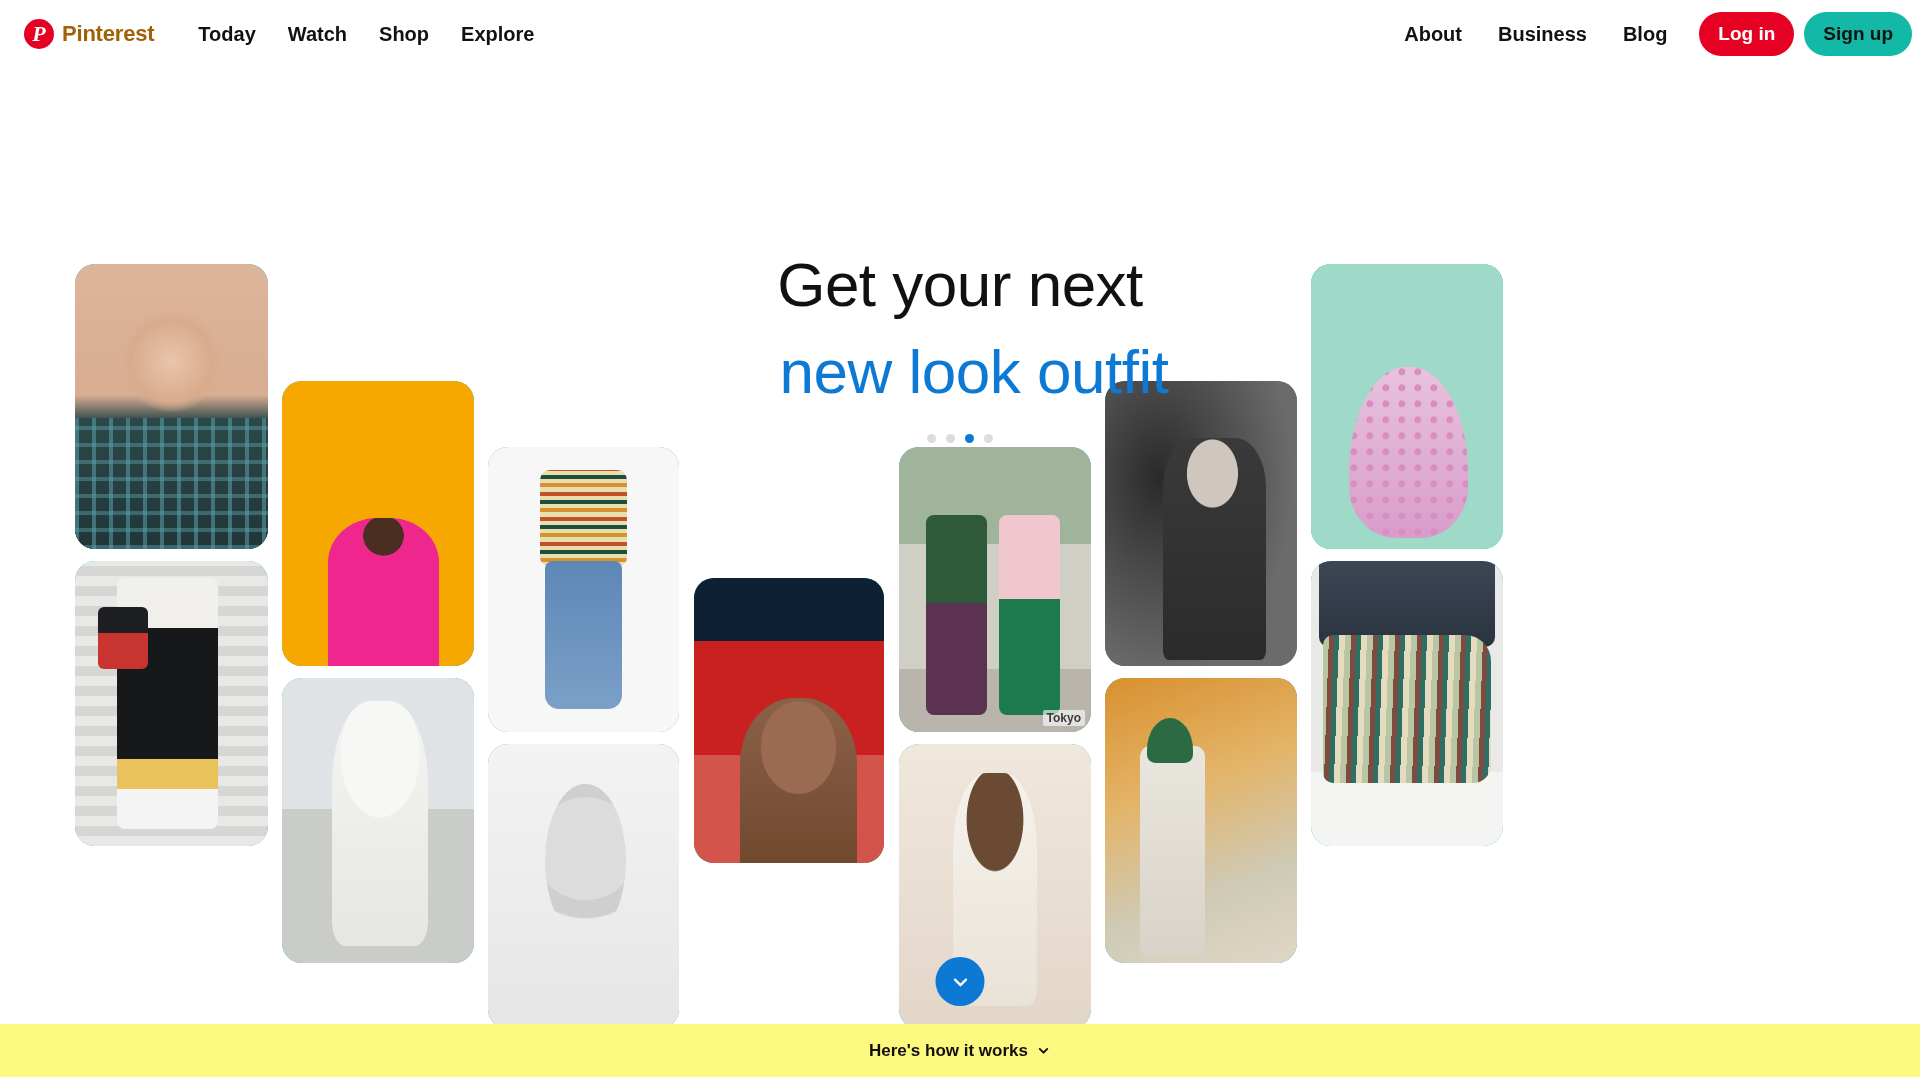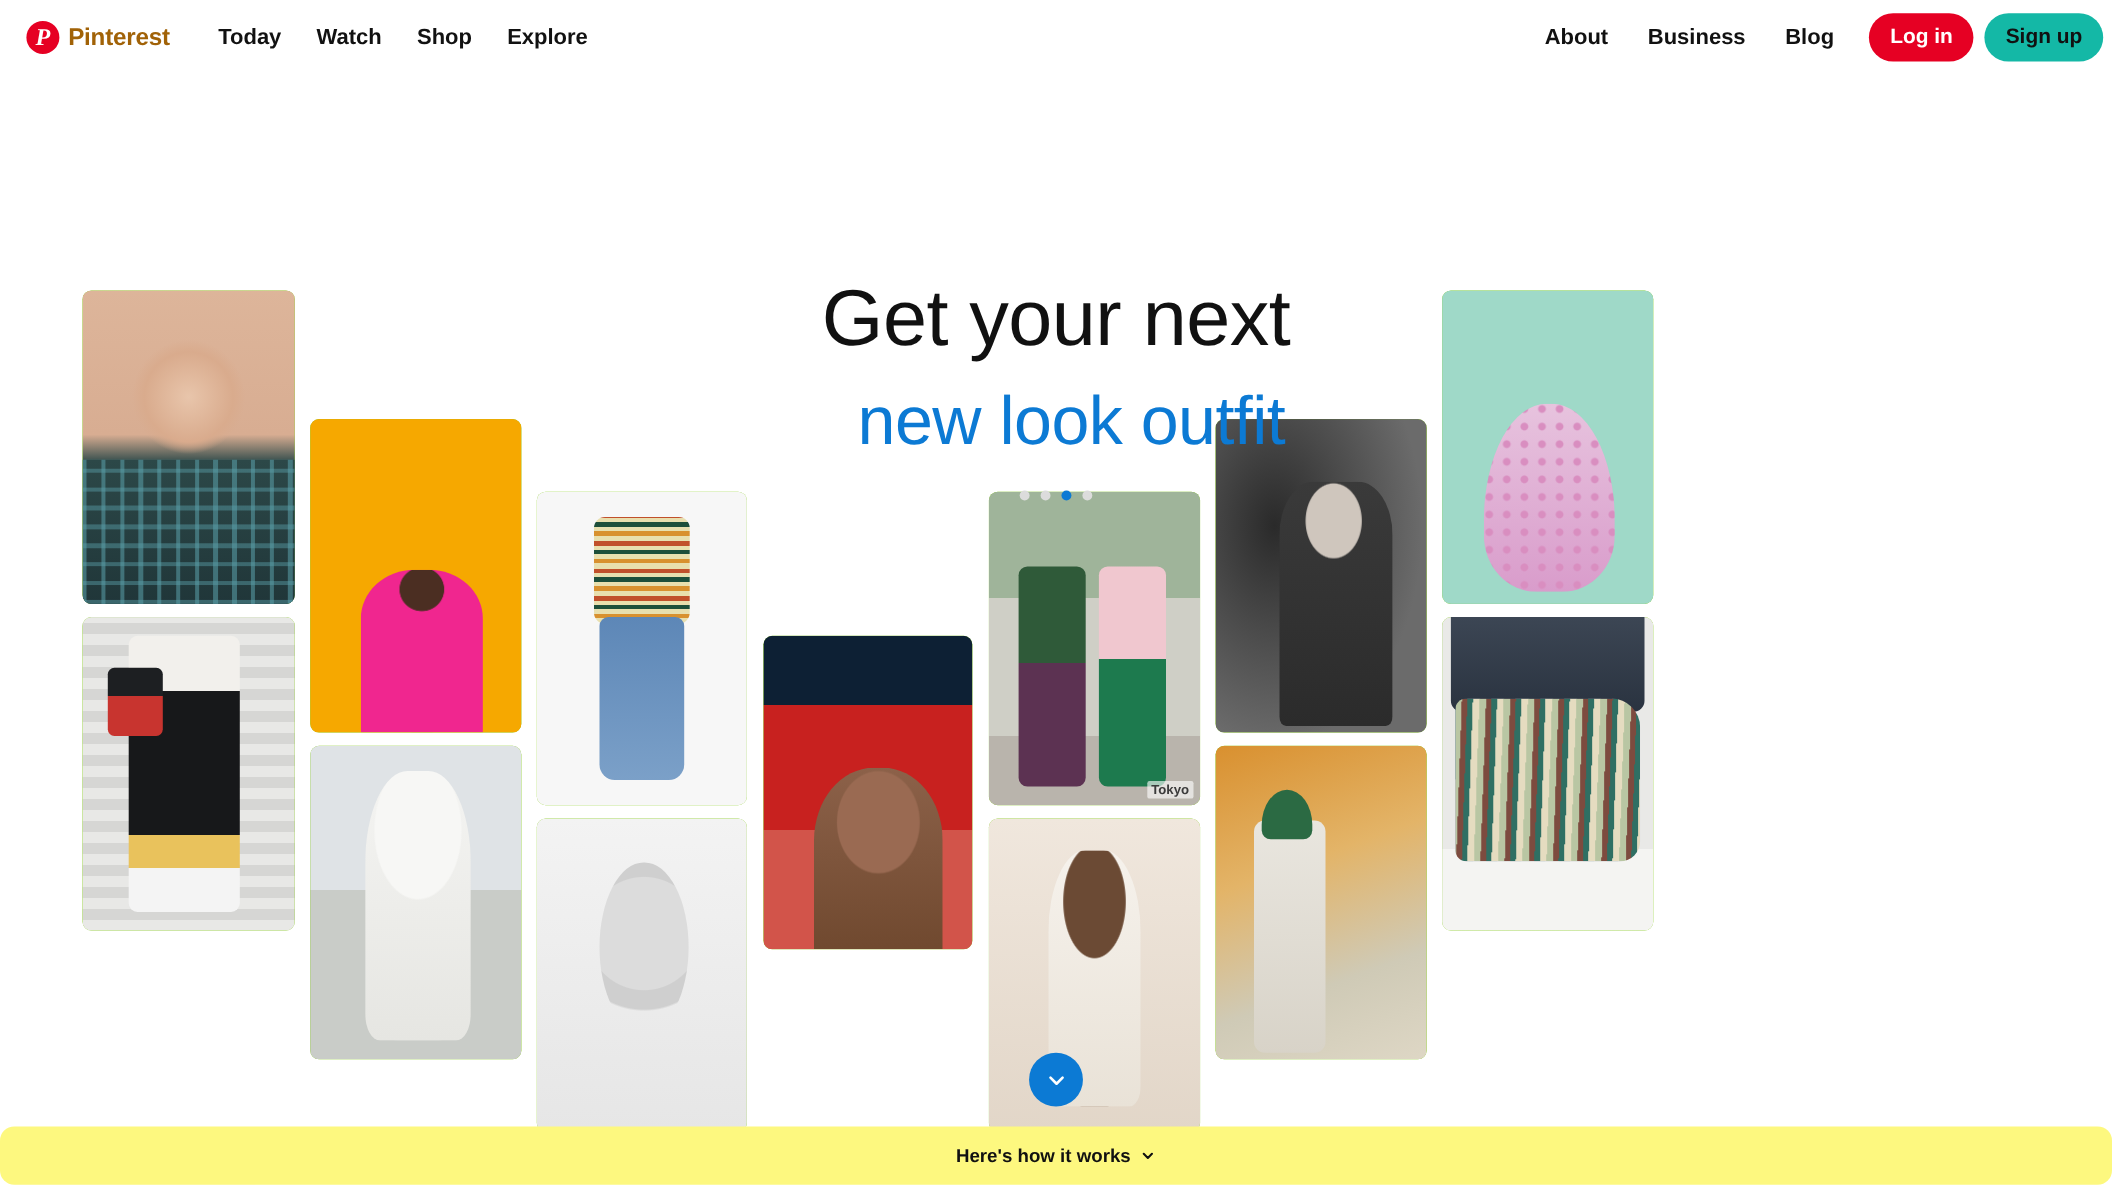--- a/index.html
+++ b/index.html
@@ -44,42 +44,42 @@
   }
   #login-button { background: #e60023; color: #ffffff; margin-left: 12px; }
   #signup-button { background: #14b8a6; color: #111111; margin-left: 6px; }
 
   
   #hero {
     position: absolute; top: 248px; left: 0; width: 1920px;
     text-align: center; z-index: 30; pointer-events: none;
   }
   #hero-line1 {
-    font-size: 72px; font-weight: 400; color: #111111;
+    font-size: 62px; font-weight: 400; color: #111111;
     line-height: 1.18; letter-spacing: -0.5px;
   }
   #hero-line2 {
     font-size: 62px; font-weight: 400; color: #0c7ad4;
     line-height: 1.18; letter-spacing: -0.5px; margin-top: 14px; padding-left: 28px;
   }
   #carousel-dots {
     margin-top: 26px; display: flex; justify-content: center;
     gap: 10px; pointer-events: auto;
   }
   .dot {
     width: 9px; height: 9px; border-radius: 50%;
     background: #dcdcdc; cursor: pointer;
   }
   .dot.active { background: #0c7ad4; }
 
   
   #grid { position: absolute; top: 0; left: 0; width: 1920px; height: 1045px; z-index: 10; }
   .card {
-    position: absolute; border-radius: 8px; overflow: hidden;
-    background: #84cc16; cursor: pointer;
+    position: absolute; border-radius: 20px; overflow: hidden;
+    background: #14b8a6; cursor: pointer;
   }
   .ph { width: 100%; height: 100%; position: relative; overflow: hidden; }
 
   
   .ph-portrait-bob {
     background:
       radial-gradient(ellipse 38% 26% at 50% 34%, #e8c5ab 0%, #d9ab8d 55%, rgba(217,171,141,0) 70%),
       linear-gradient(#ddb59a 0%, #d8ad92 46%, #2f4a4a 55%, #243c3e 100%);
   }
   .ph-portrait-bob::after {
@@ -223,21 +223,21 @@
     display: flex; align-items: center; justify-content: center;
     cursor: pointer; z-index: 60;
   }
 
   
   #footer-bar {
     position: absolute; left: 0; bottom: 0;
     width: 1920px; height: 53px;
     background: #fdf87f; z-index: 70;
     display: flex; align-items: center; justify-content: center;
-    gap: 8px; cursor: pointer; border-radius: 13px;
+    gap: 8px; cursor: pointer;
   }
   #footer-label { font-size: 17px; font-weight: 600; color: #111111; }
 </style>
 </head>
 <body>
 
 <div id="header">
   <div id="nav-left">
     <div class="brand">
       <span class="brand-badge">P</span>

